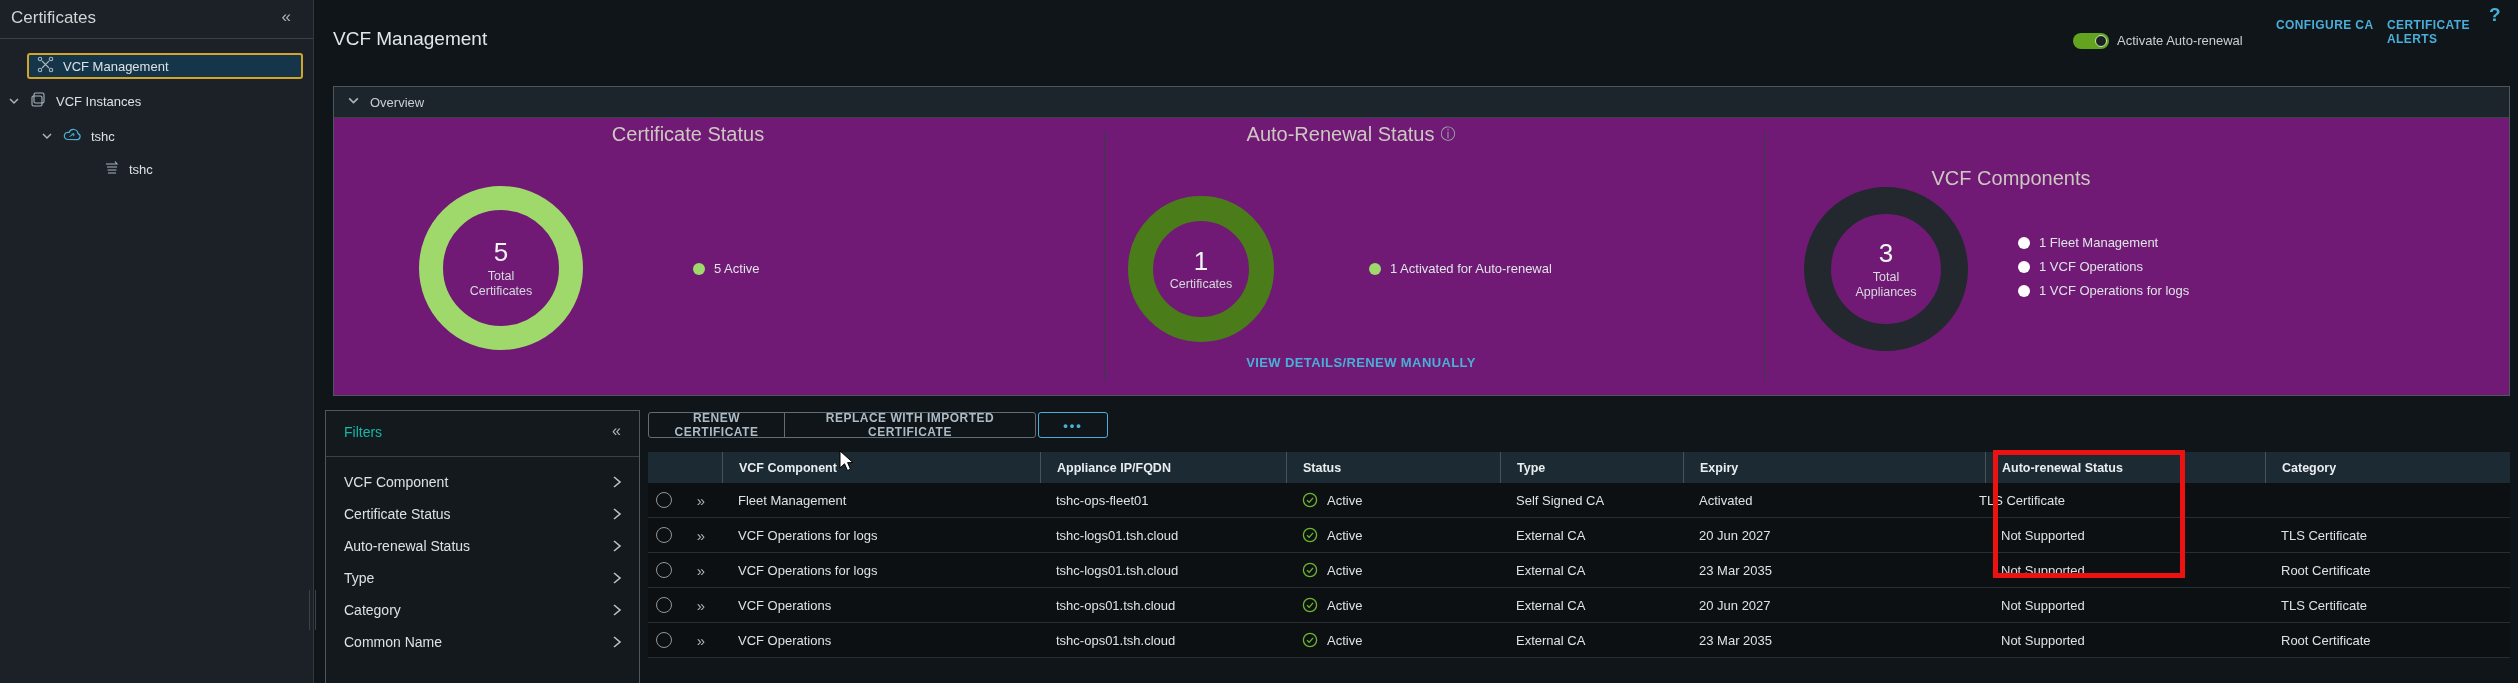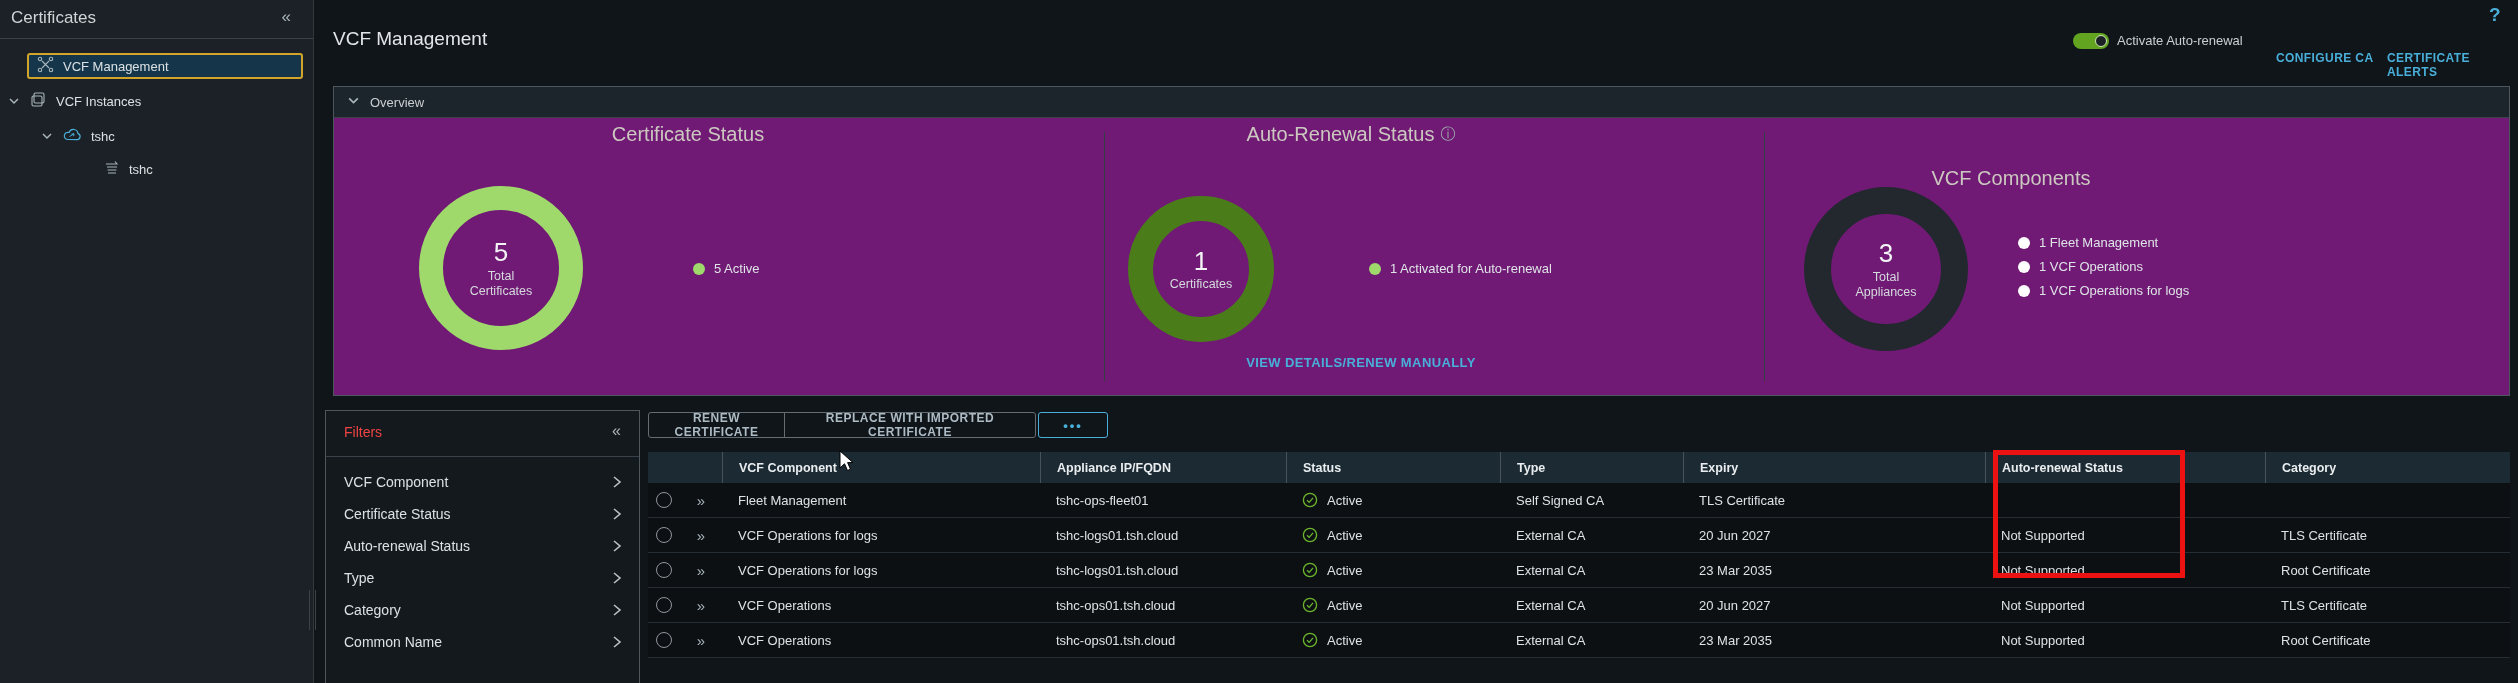--- a/index.html
+++ b/index.html
@@ -16,42 +16,42 @@
   .tree-caret{display:inline-flex;width:14px;justify-content:center;}
   .resize-handle{position:absolute;left:309px;top:590px;width:5px;height:40px;
      border-left:1px solid #3A4248;border-right:1px solid #3A4248;}
 
   
   .help-icon{position:absolute;left:2489px;top:4px;font-size:19px;font-weight:bold;color:#49AFD9;cursor:pointer;}
   .page-title{position:absolute;left:333px;top:28px;font-size:19px;color:#E2E6E9;}
   .toggle{position:absolute;left:2073px;top:33px;width:36px;height:16px;border-radius:9px;background:#62A420;cursor:pointer;}
   .toggle-knob{position:absolute;right:2px;top:2px;width:12px;height:12px;border-radius:50%;background:#1B2125;border:1px solid #CEE9B2;box-sizing:border-box;}
   .toggle-label{position:absolute;left:2117px;top:33px;font-size:13px;color:#C9CFD3;}
-  .hdr-link{position:absolute;top:51px;font-size:12px;font-weight:bold;letter-spacing:.4px;color:#49AFD9;cursor:pointer;}
+  .hdr-link{position:absolute;top:18px;font-size:12px;font-weight:bold;letter-spacing:.4px;color:#49AFD9;cursor:pointer;}
   .link-ca{left:2276px;} .link-alerts{left:2387px;}
 
   
   .overview{position:absolute;left:333px;top:86px;width:2177px;height:310px;background:#701a75;border:1px solid #4F575E;box-sizing:border-box;}
   .ov-head{position:absolute;left:0;top:0;width:100%;height:31px;background:#1D252C;border-bottom:1px solid #3A434A;display:flex;align-items:center;gap:10px;padding-left:13px;box-sizing:border-box;cursor:pointer;}
   .ov-head-label{font-size:13px;color:#C9CFD3;}
   .ov-divider{position:absolute;top:45px;bottom:14px;width:1px;background:#343D44;}
   .panel-title{position:absolute;top:36px;transform:translateX(-50%);font-size:20px;color:#CCC8C0;white-space:nowrap;}
   .donut{position:absolute;border-radius:50%;box-sizing:border-box;}
   .donut-center{position:absolute;inset:0;display:flex;flex-direction:column;align-items:center;justify-content:center;text-align:center;line-height:1.25;}
   .donut-num{font-size:26px;color:#F2F4F5;}
   .donut-sub{font-size:12.5px;color:#D5DADD;}
   .legend-item{position:absolute;display:flex;align-items:center;gap:9px;font-size:13px;color:#DFE4E7;white-space:nowrap;}
   .dot{width:12px;height:12px;border-radius:50%;flex:0 0 auto;}
   .view-link{position:absolute;transform:translateX(-50%);font-size:13px;font-weight:bold;letter-spacing:.4px;color:#49AFD9;white-space:nowrap;cursor:pointer;}
   .info-icon{font-size:15px;color:#9AA4AA;vertical-align:2px;margin-left:6px;}
 
   
   .filters{position:absolute;left:325px;top:410px;width:315px;height:274px;background:#14191E;border:1px solid #4F575E;box-sizing:border-box;}
   .filters-head{position:absolute;left:0;top:0;right:0;height:45px;border-bottom:1px solid #39424A;}
-  .filters-title{position:absolute;left:18px;top:13px;font-size:14px;color:#ef4444;}
+  .filters-title{position:absolute;left:18px;top:13px;font-size:14px;color:#14b8a6;}
   .filters-collapse{position:absolute;right:18px;top:11px;font-size:16px;color:#A9B5BC;cursor:pointer;}
   .filter-item{position:absolute;left:0;width:100%;height:32px;display:flex;align-items:center;justify-content:space-between;padding:0 16px 0 18px;box-sizing:border-box;font-size:14px;color:#DCE1E4;cursor:pointer;}
 
   
   .btn{position:absolute;top:412px;height:26px;box-sizing:border-box;border:1px solid #646D73;background:transparent;
        color:#ADBBC4;font-size:12px;font-weight:bold;letter-spacing:.5px;display:flex;align-items:center;justify-content:center;cursor:pointer;
        font-family:"Liberation Sans","DejaVu Sans",sans-serif;}
   .btn-renew{left:648px;width:137px;border-radius:3px 0 0 3px;}
   .btn-replace{left:784px;width:252px;border-radius:0 3px 3px 0;}
   .btn-more{left:1038px;width:70px;border:1px solid #49AFD9;color:#49AFD9;border-radius:3px;font-size:13px;letter-spacing:2px;}
@@ -286,20 +286,21 @@
       <div class="cell c4">
           <span class="status-wrap">
         <svg width="16" height="16" viewBox="0 0 16 16" fill="none" stroke="#6CB52D" stroke-width="1.3">
               <circle cx="8" cy="8" r="6.6"></circle>
               <polyline points="5,8.2 7.2,10.4 11,5.8"></polyline>
             </svg>
         <span>Active</span>
           </span>
         </div>
       <div class="cell c5">Self Signed CA</div>
+      <div class="cell c7">Activated</div>
       <div class="cell c8">TLS Certificate</div>
     </div>
 
     <div class="drow dbody">
       <div class="cell c0">
           <span class="radio"></span>
         </div>
       <div class="cell c1">
           <span class="expander">»</span>
         </div>

